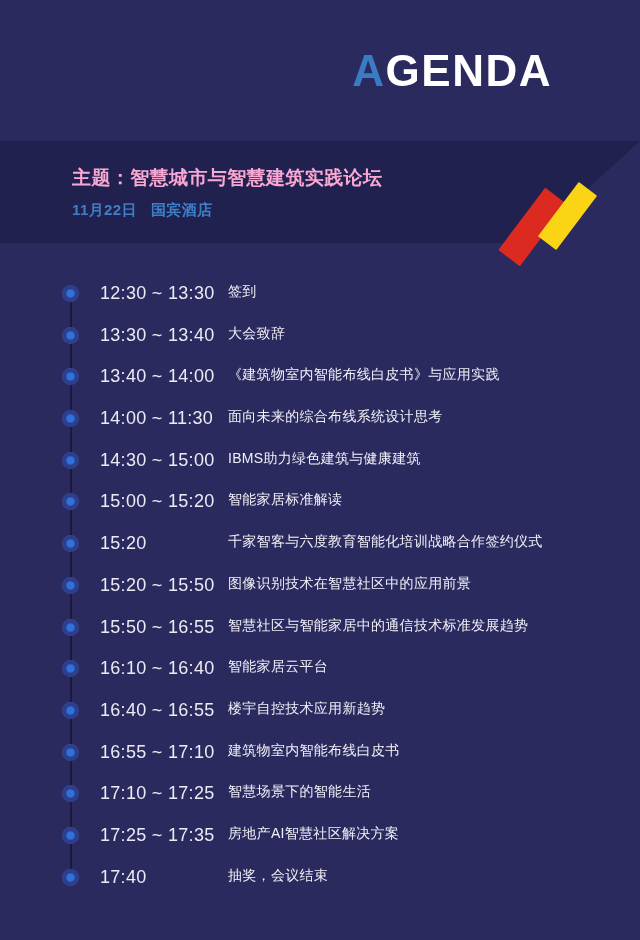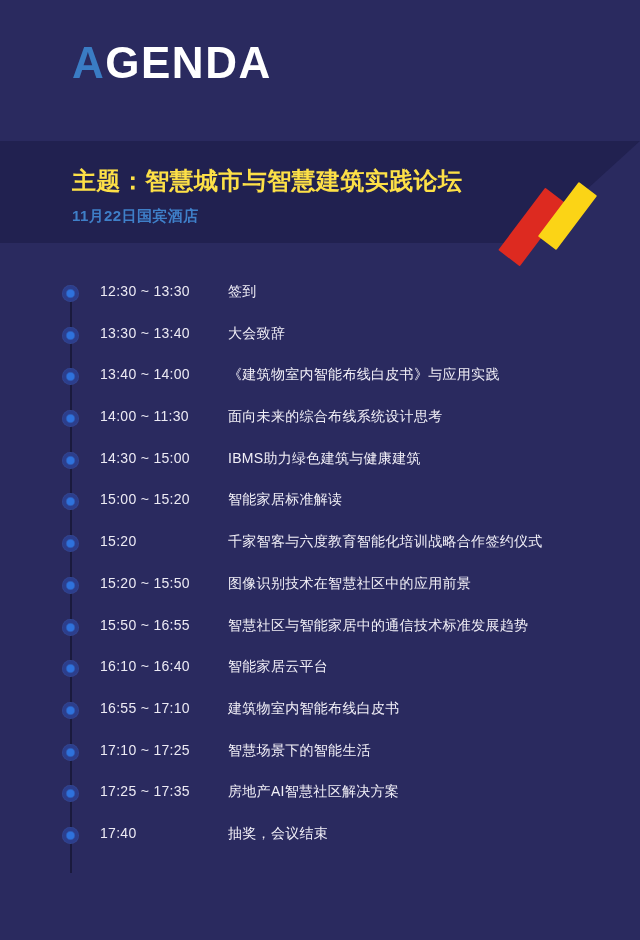--- a/index.html
+++ b/index.html
@@ -14,22 +14,23 @@
     background: #2a2a5f;
     overflow: hidden;
     font-family: "Liberation Sans", "DejaVu Sans", sans-serif;
     -webkit-font-smoothing: antialiased;
   }
 
   
   .header-block {
     position: absolute;
     left: 72px;
-    top: 40px;
+    top: 48px;
     width: 480px;
+    text-align: right;
   }
   .agenda-word {
     font-size: 44px;
     font-weight: 700;
     letter-spacing: 1.5px;
     line-height: 1.05;
     color: #ffffff;
     white-space: nowrap;
   }
   .agenda-word .ag-a {
@@ -55,36 +56,36 @@
     -webkit-clip-path: polygon(0 0, 640px 0, 528px 102px, 0 102px);
     clip-path: polygon(0 0, 640px 0, 528px 102px, 0 102px);
   }
   .band-inner {
     position: absolute;
     left: 72px;
     top: 24px;
     width: 440px;
   }
   .band-title {
-    font-size: 24px;
+    font-size: 19px;
     font-weight: 700;
-    color: #fde047;
+    color: #f9a8d4;
     letter-spacing: 0.4px;
     white-space: nowrap;
   }
   .band-meta {
     margin-top: 10px;
     font-size: 15px;
     font-weight: 600;
     color: #3f7fc8;
     letter-spacing: 0.4px;
     white-space: nowrap;
   }
   .band-meta .venue {
-    margin-left: 0;
+    margin-left: 14px;
   }
 
   
   .slash {
     position: absolute;
     border-radius: 1px;
   }
   .slash-red {
     left: 519px;
     top: 188px;
@@ -141,21 +142,21 @@
     top: 5px;
     width: 7px;
     height: 7px;
     border-radius: 50%;
     background: #2f72dc;
   }
   .time {
     position: absolute;
     left: 100px;
     top: 11px;
-    font-size: 14px;
+    font-size: 18px;
     font-weight: 400;
     color: #eceaf4;
     letter-spacing: 0.3px;
     white-space: nowrap;
   }
   .topic {
     position: absolute;
     left: 228px;
     top: 11px;
     font-size: 14px;
@@ -254,20 +255,27 @@
       <span class="bullet">
           <span class="core"></span>
         </span>
       <span class="time">16:10 ~ 16:40</span>
       <span class="topic">智能家居云平台</span>
     </div>
     <div class="row">
       <span class="bullet">
           <span class="core"></span>
         </span>
+      <span class="time">16:40 ~ 16:55</span>
+      <span class="topic">楼宇自控技术应用新趋势</span>
+    </div>
+    <div class="row">
+      <span class="bullet">
+          <span class="core"></span>
+        </span>
       <span class="time">16:55 ~ 17:10</span>
       <span class="topic">建筑物室内智能布线白皮书</span>
     </div>
     <div class="row">
       <span class="bullet">
           <span class="core"></span>
         </span>
       <span class="time">17:10 ~ 17:25</span>
       <span class="topic">智慧场景下的智能生活</span>
     </div>

